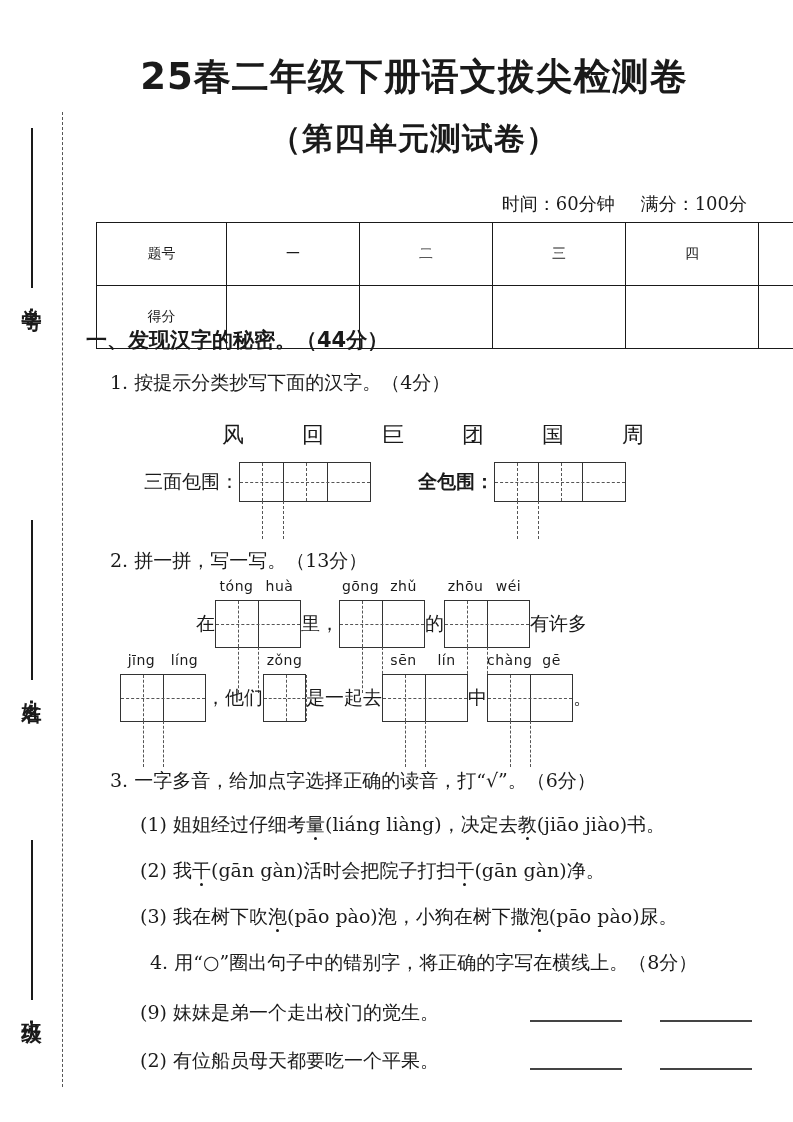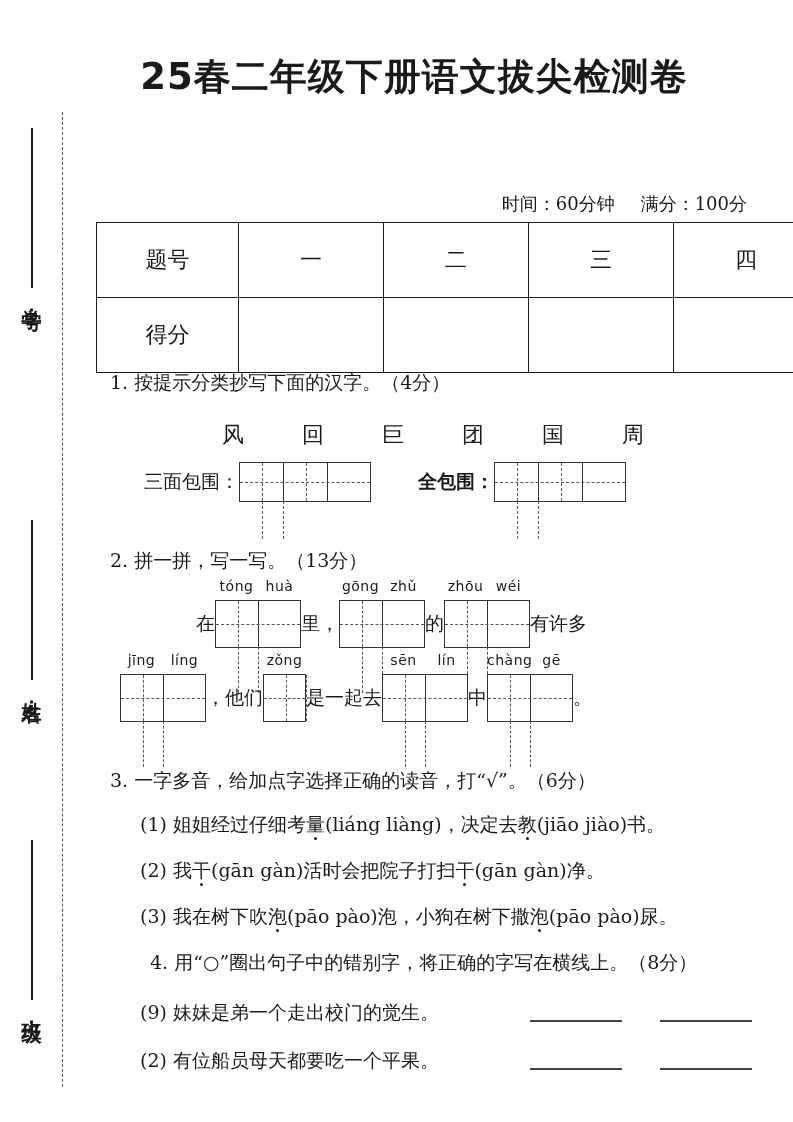--- a/index.html
+++ b/index.html
@@ -102,22 +102,22 @@
     left: 32px; top: 222px;
     border-collapse: collapse;
     table-layout: fixed;
     width: 646px;
   }
   #score-table td {
     border: 1px solid #1a1a1a;
     height: 38px;
     text-align: center;
     vertical-align: middle;
-    font-size: 22px;
-    padding: 18px;
+    font-size: 14px;
+    padding: 12px;
   }
   #score-table td.label-cell { width: 105px; }
   #score-table td.val-cell { width: 108px; }
 
   
   .section-head {
     position: absolute;
     left: 22px;
     font-size: 21px;
     font-weight: bold;
@@ -229,20 +229,21 @@
 
   <div class="margin-field" id="field-banji">
     <div class="margin-label">班级：</div>
     <div class="margin-rule"></div>
   </div>
 </div>
 
 <div id="page-body">
 
   <div id="title-main">25春二年级下册语文拔尖检测卷</div>
+  <div id="title-sub">（第四单元测试卷）</div>
 
   <div id="exam-meta">
     <span>时间：60分钟</span><span class="meta-gap"></span><span>满分：100分</span>
   </div>
 
   <table id="score-table">
     <tbody id="score-table-body">
         <tr>
           <td class="label-cell">题号</td>
           <td class="val-cell">一</td>
@@ -255,20 +256,21 @@
           <td class="label-cell">得分</td>
           <td class="val-cell"></td>
           <td class="val-cell"></td>
           <td class="val-cell"></td>
           <td class="val-cell"></td>
           <td class="val-cell"></td>
         </tr>
       </tbody>
   </table>
 
+  <div class="section-head" style="top:326px;">一、发现汉字的秘密。（44分）</div>
 
   <div class="q-line" style="top:370px;">1. 按提示分类抄写下面的汉字。（4分）</div>
 
   <div class="char-row" id="q1-char-row" style="top:420px;">
       <span style="position: absolute; left: 158px; top: 0px; font-size: 22px;">风</span>
       <span style="position: absolute; left: 238px; top: 0px; font-size: 22px;">回</span>
       <span style="position: absolute; left: 318px; top: 0px; font-size: 22px;">巨</span>
       <span style="position: absolute; left: 398px; top: 0px; font-size: 22px;">团</span>
       <span style="position: absolute; left: 478px; top: 0px; font-size: 22px;">国</span>
       <span style="position: absolute; left: 558px; top: 0px; font-size: 22px;">周</span>

